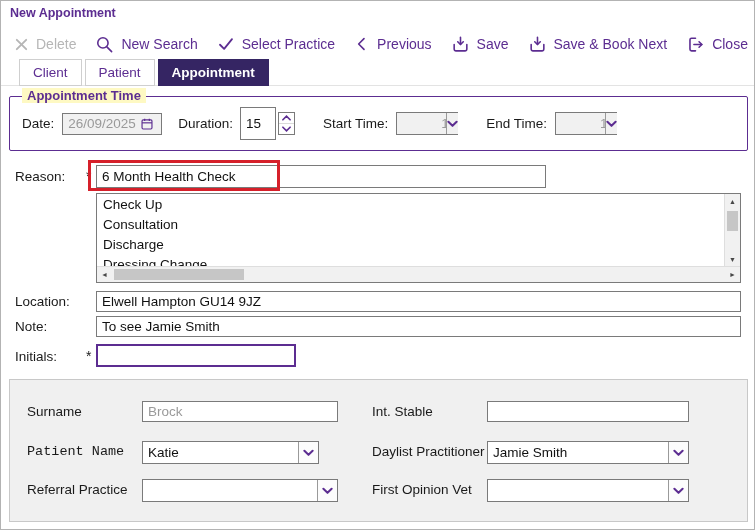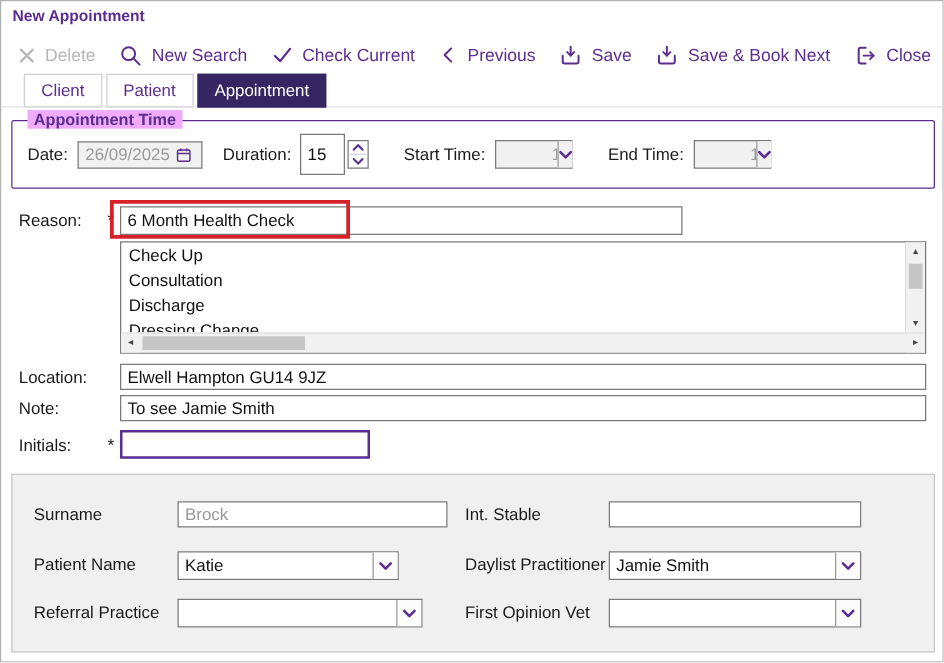--- a/index.html
+++ b/index.html
@@ -13,25 +13,25 @@
   
   .toolbar{position:absolute;left:13px;top:27px;right:6px;height:32px;display:flex;align-items:center;gap:19px;}
   .tb-item{display:flex;align-items:center;gap:7px;color:#5C2D91;font-size:14px;cursor:pointer;white-space:nowrap;}
   .tb-item.disabled{color:#b6b6b6;cursor:default;}
   .tb-icon{display:flex;align-items:center;}
   
   .tabline{position:absolute;left:0;top:84px;width:100%;border-top:1px solid #e3e3e3;}
   .tabstrip{position:absolute;left:18px;top:58px;display:flex;gap:3px;z-index:2;}
   .tab{height:27px;line-height:26px;padding:0 13px;background:#fff;border:1px solid #cfcfcf;
        color:#5C2D91;font-size:13.5px;box-sizing:border-box;cursor:pointer;}
-  .tab.active{background:#352563;border-color:#352563;color:#fff;font-weight:normal;}
+  .tab.active{background:#352563;border-color:#352563;color:#fff;font-weight:bold;}
   
   .groupbox{position:absolute;left:8px;top:95px;width:739px;height:55px;border:1px solid #5C2D91;
             border-radius:2px;box-sizing:border-box;}
-  .legend{position:absolute;left:12px;top:-9px;background:#f0abfc;padding:0 5px;color:#5C2D91;
+  .legend{position:absolute;left:12px;top:-9px;background:#fef9c3;padding:0 5px;color:#5C2D91;
           font-weight:bold;font-size:13px;}
   .gb-row{display:flex;align-items:center;height:100%;padding-left:12px;}
   .lbl{font-size:13.5px;color:#1a1a1a;white-space:nowrap;}
   
   .inp{box-sizing:border-box;border:1px solid #7a7a7a;background:#fff;font-size:13.5px;color:#111;
        display:flex;align-items:center;padding:0 5px;overflow:hidden;white-space:nowrap;}
   .inp.disabled{background:#f1f1f1;color:#9a9a9a;}
   .inp.gray-text{color:#9a9a9a;}
   .date-inp{justify-content:flex-start;}
   .cal{display:flex;align-items:center;color:#5C2D91;margin-left:4px;}
@@ -94,21 +94,21 @@
           </svg>
       </span>
       <span>New Search</span>
     </div>
     <div class="tb-item">
       <span class="tb-icon">
         <svg width="18" height="18" viewBox="0 0 24 24">
             <polyline points="4,13 9.5,18.5 20,5.5" fill="none" stroke="currentColor" stroke-width="2.4" stroke-linecap="round" stroke-linejoin="round"></polyline>
           </svg>
       </span>
-      <span>Check Current</span>
+      <span>Select Practice</span>
     </div>
     <div class="tb-item">
       <span class="tb-icon">
         <svg width="16" height="16" viewBox="0 0 24 24">
             <polyline points="15,4 7,12 15,20" fill="none" stroke="currentColor" stroke-width="2.4" stroke-linecap="round" stroke-linejoin="round"></polyline>
           </svg>
       </span>
       <span>Previous</span>
     </div>
     <div class="tb-item">
@@ -240,29 +240,29 @@
 
   <div class="abs-lbl" style="left:14px;top:348px;">Initials:</div>
   <div class="star" style="left:85px;top:347px;">*</div>
   <div class="inp initials-inp" style="position:absolute;left:95px;top:343px;width:200px;height:23px;">
     <span></span>
   </div>
 
   <div class="patient-group">
 
     <div class="pg-abs abs-lbl" style="left:17px;top:24px;">Surname</div>
-    <div class="pg-abs inp gray-text" style="left:132px;top:21px;width:216px;height:21px;">
+    <div class="pg-abs inp gray-text" style="left:132px;top:21px;width:196px;height:21px;">
       <span>Brock</span>
     </div>
     <div class="pg-abs abs-lbl" style="left:362px;top:24px;">Int. Stable</div>
     <div class="pg-abs inp" style="left:477px;top:21px;width:202px;height:21px;">
       <span></span>
     </div>
 
-    <div class="pg-abs abs-lbl" style="left:17px;top:64px;">Patient Name</div>
+    <div class="pg-abs abs-lbl" style="left:17px;top:64px;font-family:Liberation Mono, monospace;">Patient Name</div>
     <div class="pg-abs combo" style="left:132px;top:61px;width:177px;height:23px;">
       <span class="val">Katie</span>
       <span class="btn">
         <svg width="11" height="8" viewBox="0 0 12 8">
             <polyline points="1.5,1.5 6,6 10.5,1.5" fill="none" stroke="currentColor" stroke-width="2.2" stroke-linecap="round" stroke-linejoin="round"></polyline>
           </svg>
       </span>
     </div>
     <div class="pg-abs abs-lbl" style="left:362px;top:64px;">Daylist Practitioner</div>
     <div class="pg-abs combo" style="left:477px;top:61px;width:202px;height:23px;">

